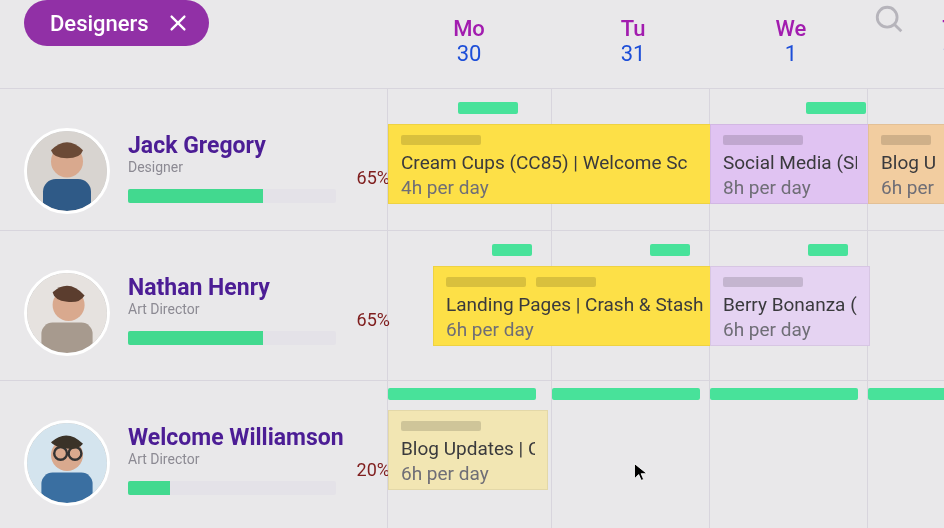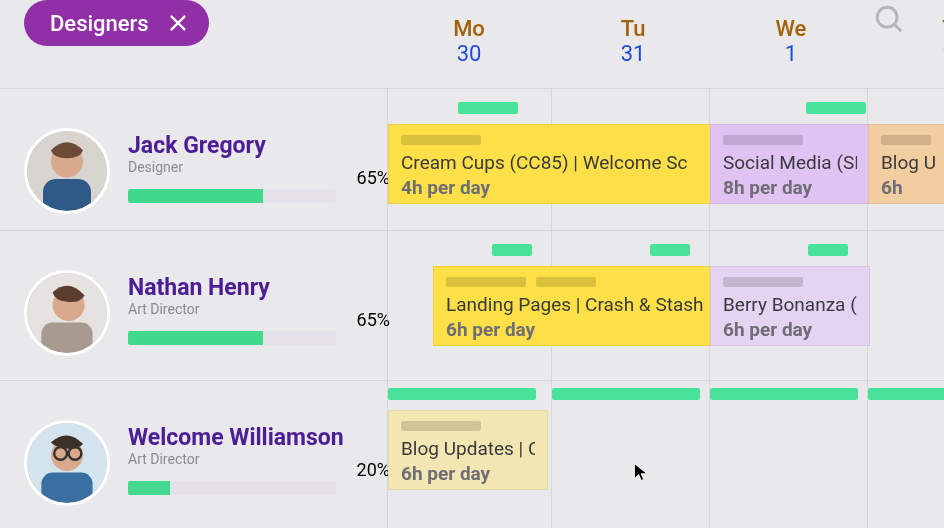--- a/index.html
+++ b/index.html
@@ -33,21 +33,21 @@
     --col2L: 552px;
     --col3L: 710px;
     --col4L: 868px;
     --colW: 162px;
   }
 
   
   .day-header {
     position:absolute; top:16px; width:var(--colW); text-align:center; color:#3a3a3d;
   }
-  .day-header .wd { font-size:22px; font-weight:500; color:#a16207;}
+  .day-header .wd { font-size:22px; font-weight:500; color:#a21caf;}
   .day-header .dn { font-size:22px; color:#1d4ed8; }
 
   
   .vline { position:absolute; top:88px; bottom:0; width:1px; background:#d8d5dd; }
 
   
   .row { position:absolute; left:0; right:0; height:150px; }
   .row .row-top-line { position:absolute; left:0; right:0; top:0; height:1px; background:#d8d5dd; }
 
   .person {
@@ -60,35 +60,35 @@
     display:flex; align-items:center; justify-content:center;
     border:3px solid #fff;
   }
   .avatar svg { width:86px; height:86px; display:block; }
   .pinfo { flex:1; }
   .pname { font-size:23px; font-weight:700; color:#4c1d95; margin-top:4px;}
   .prole { font-size:14px; color:#8c8a93; margin-top:0;}
   .util-wrap { margin-top:14px; width:208px; position:relative;} 
   .util-bar-bg { width:208px; height:14px; background:#e4e2e8; border-radius:2px; overflow:hidden;}
   .util-bar-fg { height:14px; background:#42d98f; }
-  .util-pct { position:absolute; right:-54px; top:-22px; font-size:18px; color:#000000; }
+  .util-pct { position:absolute; right:-54px; top:-22px; font-size:18px; color:#7f1d1d; }
 
   
   .avail {
     position:absolute; top:14px; height:12px; background:#48e29a; border-radius:2px;
   }
 
   
   .task {
     position:absolute; top:36px; height:80px; border:1px solid rgba(0,0,0,0.06);
     padding:10px 12px; overflow:hidden;
   }
   .task .card-stub { width:80px; height:10px; background:rgba(0,0,0,0.14); margin-bottom:6px; border-radius:2px;}
   .task .t-title { font-size:19px; color:#3a3a3d; white-space:nowrap; overflow:hidden; }
-  .task .t-sub { font-size:19px; color:#6f6e76; margin-top:2px;font-weight:bold; }
+  .task .t-sub { font-size:19px; color:#6f6e76; margin-top:2px; }
 
   .c-pink  { background:#fde047; }
   .c-purple{ background:#e0c3f2; }
   .c-purpleL{ background:#e5d3f2;}
   .c-orange{ background:#f2cda0; }
   .c-mint  { background:#fde047;margin-left:45px; }
   .c-yellow{ background:#f2e6b3; }
 
   .cursor { position:absolute; width:20px; height:20px; pointer-events:none; }
   .cursor svg{ width:20px; height:20px;}

